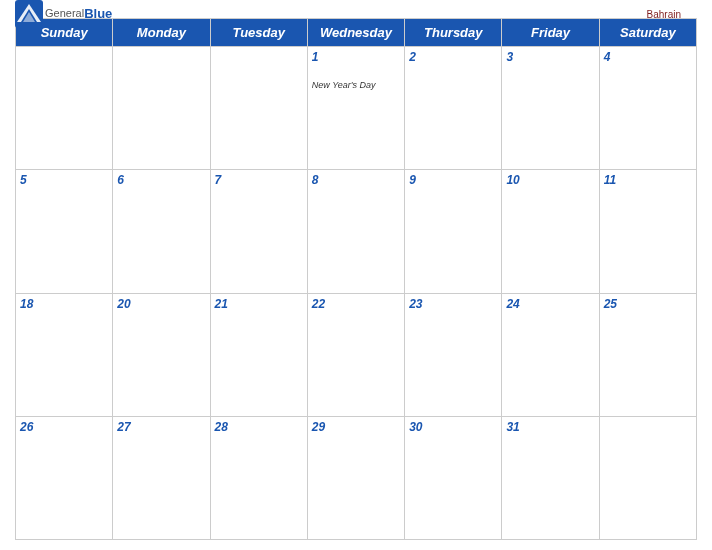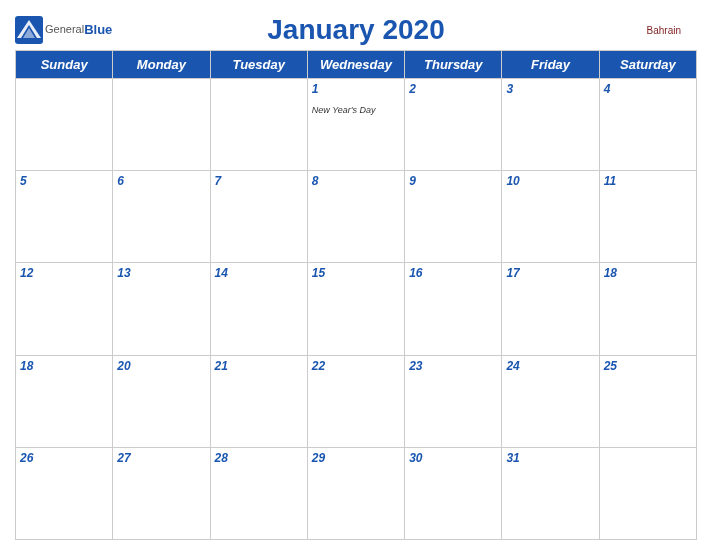--- a/index.html
+++ b/index.html
@@ -99,21 +99,21 @@
       font-size: 12px;
       font-weight: bold;
       color: #1a56b0;
       display: block;
     }
 
     .holiday-name {
       font-size: 9px;
       color: #333;
       display: block;
-      margin-top: 9px;
+      margin-top: 16px;
     }
 
     .empty-cell {
       background: #fff;
     }
   </style>
 </head>
 <body>
 
 <div class="header-row">
@@ -122,21 +122,20 @@
       <rect width="28" height="28" fill="#1a56b0" rx="3"></rect>
       <polygon points="14,4 26,22 2,22" fill="white" opacity="0.9"></polygon>
       <polygon points="14,9 22,22 6,22" fill="#1a56b0"></polygon>
       <polygon points="14,12 20,22 8,22" fill="white" opacity="0.5"></polygon>
     </svg>
     <div class="logo-text-block">
       <span class="logo-text-general">General</span>
       <span class="logo-text-blue">Blue</span>
     </div>
   </div>
-  <h1 class="calendar-title">January 2020</h1>
   <span class="country-label">Bahrain</span>
 </div>
 
 <table class="calendar-table">
   <thead>
     <tr>
     <th>Sunday</th>
         <th>Monday</th>
         <th>Tuesday</th>
         <th>Wednesday</th>
@@ -182,43 +181,20 @@
         </td>
         <td>
           <span class="day-number">10</span>
         </td>
         <td>
           <span class="day-number">11</span>
         </td>
       </tr>
       <tr>
         <td>
-          <span class="day-number">12</span>
-        </td>
-        <td>
-          <span class="day-number">13</span>
-        </td>
-        <td>
-          <span class="day-number">14</span>
-        </td>
-        <td>
-          <span class="day-number">15</span>
-        </td>
-        <td>
-          <span class="day-number">16</span>
-        </td>
-        <td>
-          <span class="day-number">17</span>
-        </td>
-        <td>
-          <span class="day-number">18</span>
-        </td>
-      </tr>
-      <tr>
-        <td>
           <span class="day-number">18</span>
         </td>
         <td>
           <span class="day-number">20</span>
         </td>
         <td>
           <span class="day-number">21</span>
         </td>
         <td>
           <span class="day-number">22</span>

